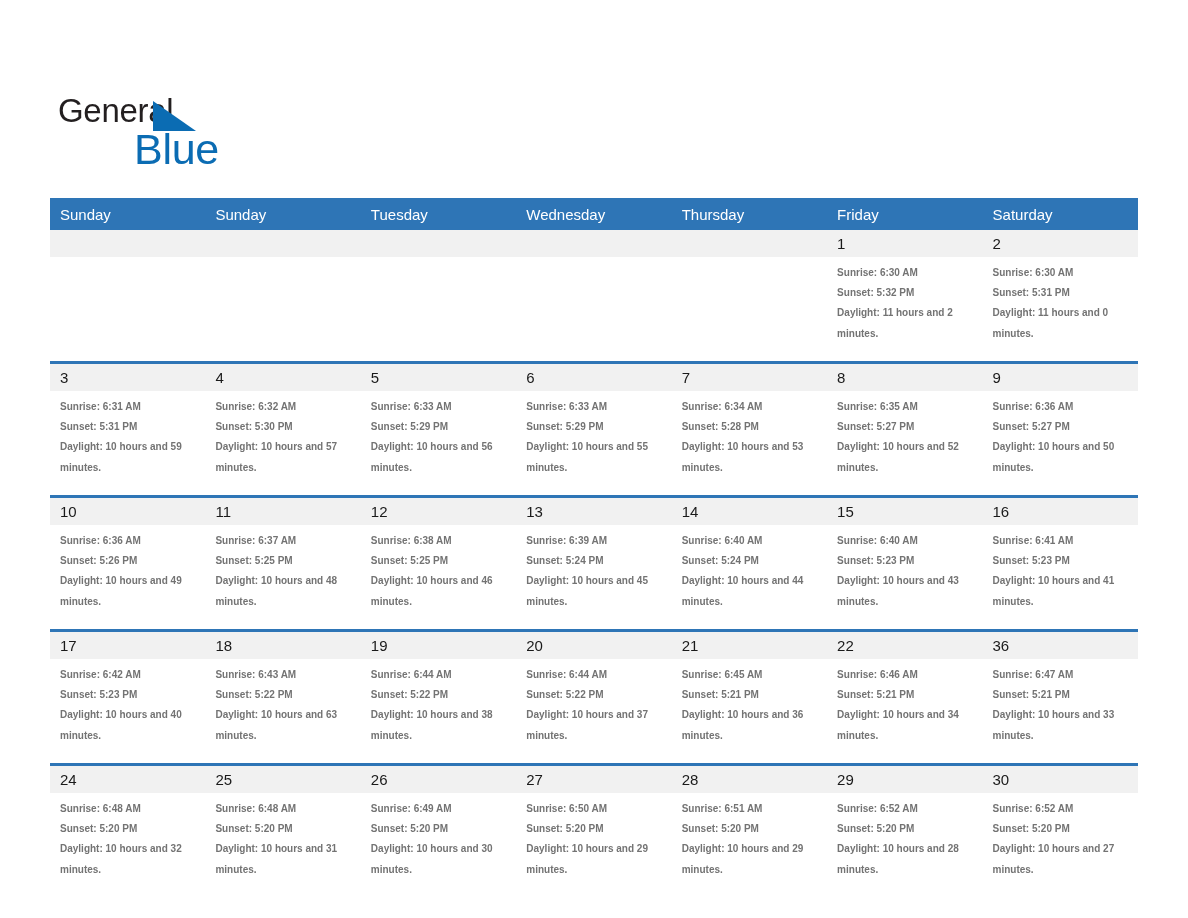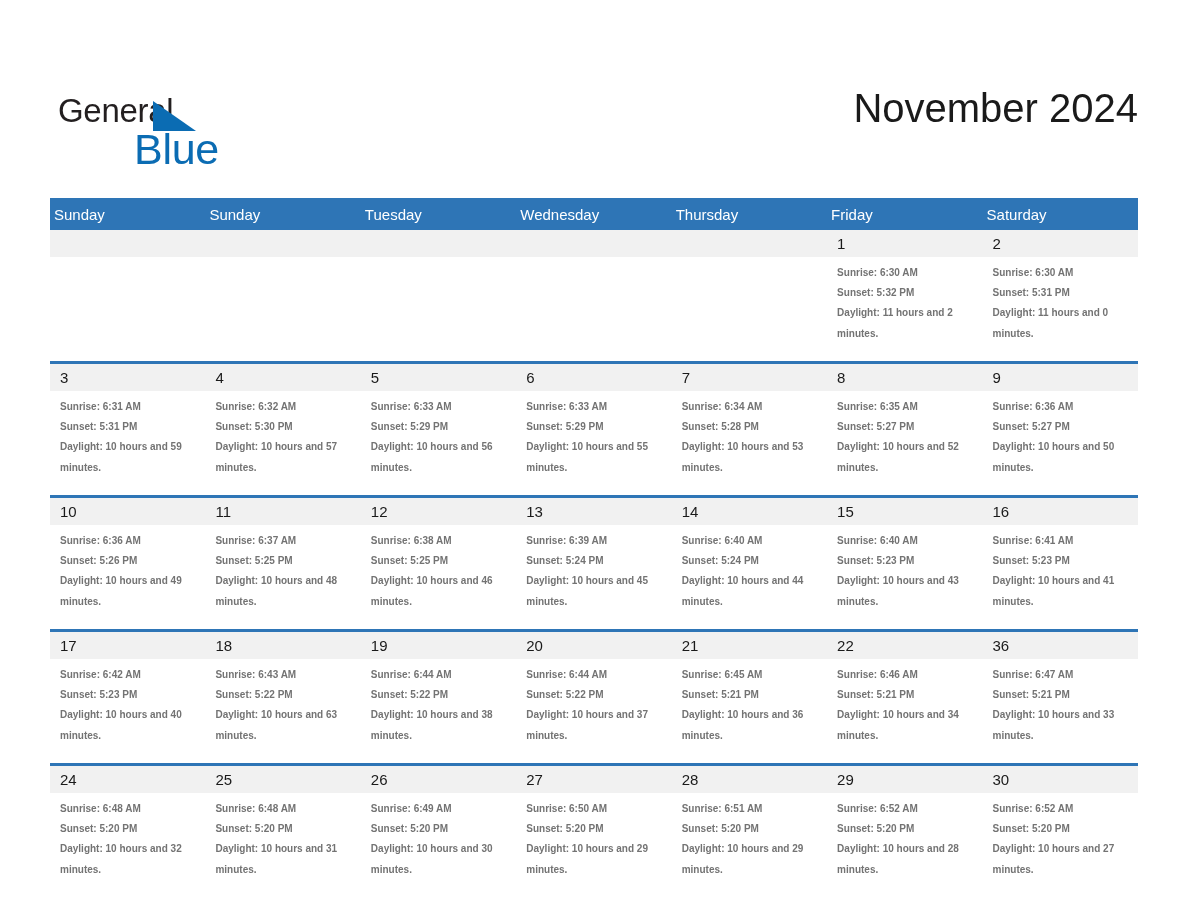--- a/index.html
+++ b/index.html
@@ -95,21 +95,21 @@
     width: 1088px;
     border-collapse: collapse;
     table-layout: fixed;
   }
   .calendar th {
     background: #2e75b6;
     color: #ffffff;
     font-weight: normal;
     font-size: 15px;
     text-align: left;
-    padding: 7px 0 7px 4px;
+    padding: 7px 0 7px 10px;
     border: none;
     height: 18px;
     vertical-align: middle;
   }
   .calendar td {
     vertical-align: top;
     padding: 0;
     border-top: 3px solid #2e75b6;
     background: #ffffff;
     height: 131px;
@@ -151,21 +151,20 @@
 
   <div class="masthead">
 
     <div class="logo">
       <span class="logo-general">General</span>
       <span class="logo-triangle"></span>
       <span class="logo-blue">Blue</span>
     </div>
 
     <div class="title-block">
-      <h1 class="cal-title">November 2024</h1>
     </div>
 
   </div>
 
   <table class="calendar">
     <thead>
       <tr>
         <th>Sunday</th>
         <th>Sunday</th>
         <th>Tuesday</th>

